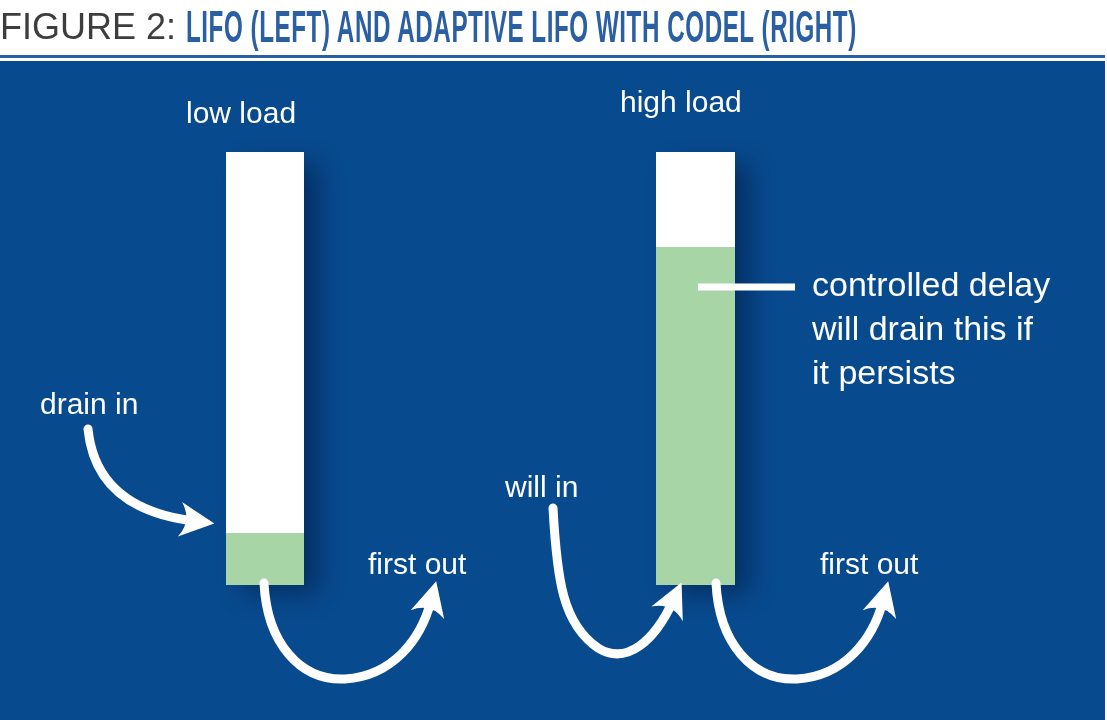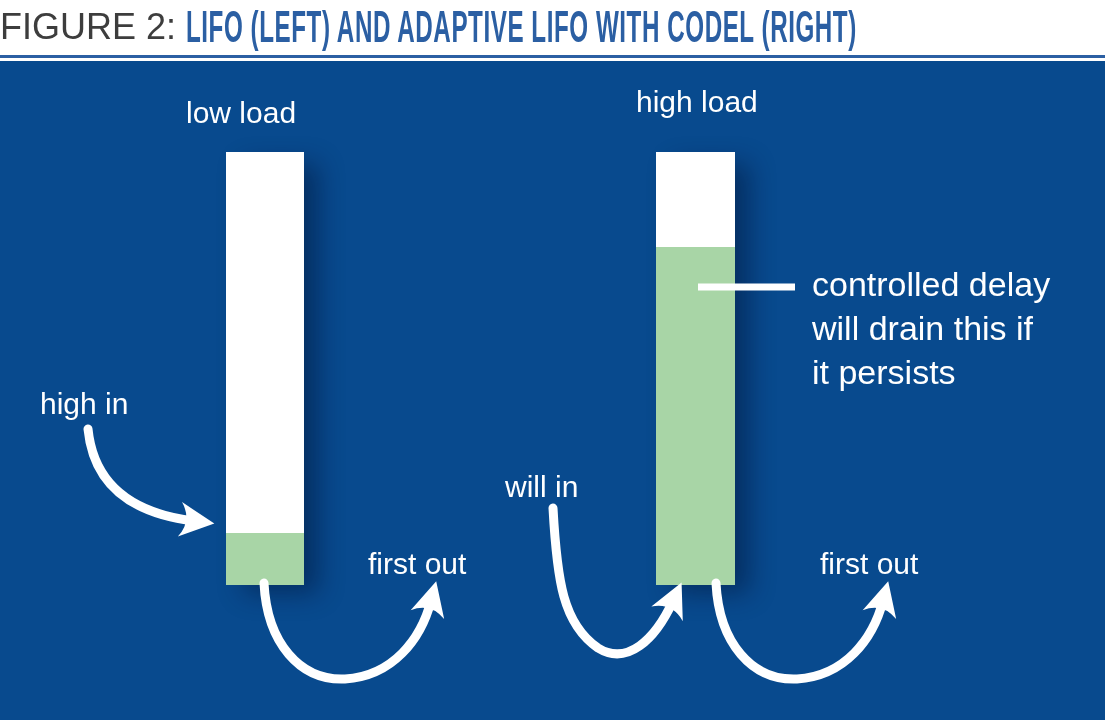--- a/index.html
+++ b/index.html
@@ -78,21 +78,21 @@
 
   <div class="title-row">
     <span class="figure-label">FIGURE 2:</span>
     <span class="figure-title">LIFO (LEFT) AND ADAPTIVE LIFO WITH CODEL (RIGHT)</span>
   </div>
   <div class="title-rule"></div>
 
   <div class="panel">
 
     <div class="panel-text load-label" style="left:186px; top:24px;margin-top:11px;">low load</div>
-    <div class="panel-text load-label" style="left:620px; top:24px;margin-left:16px;">high load</div>
+    <div class="panel-text load-label" style="left:620px; top:24px;">high load</div>
 
     <div class="queue-bar left">
       <div class="queue-fill" style="height: 12%;"></div>
     </div>
     <div class="queue-bar right">
       <div class="queue-fill" style="height: 78%;"></div>
     </div>
 
     <svg class="arrows" viewBox="0 0 1105 659" aria-hidden="true">
       <defs>
@@ -100,21 +100,21 @@
           <path d="M 0.5 0.5 L 11.5 6 L 0.5 11.5 Q 4.5 6 0.5 0.5 Z" fill="#ffffff"></path>
         </marker>
       </defs>
       <path class="arrow-path" d="M 88 368 Q 96 448 194 460" marker-end="url(#ah)"></path>
       <path class="arrow-path" d="M 264 522 C 267 582 300 620 345 618 C 393 615 421 578 431 540" marker-end="url(#ah)"></path>
       <path class="arrow-path" d="M 553 447 C 557 520 563 563 598 587 C 627 605 655 579 673 540" marker-end="url(#ah)"></path>
       <path class="arrow-path" d="M 716 522 C 719 582 752 620 797 618 C 845 615 873 578 883 540" marker-end="url(#ah)"></path>
       <line class="leader-line" x1="698" y1="226" x2="795" y2="226"></line>
     </svg>
 
-    <div class="panel-text" style="left:40px; top:326px;">high in</div>
+    <div class="panel-text" style="left:40px; top:326px;">drain in</div>
     <div class="panel-text" style="left:368px; top:486px;">first out</div>
     <div class="panel-text" style="left:505px; top:409px;">will in</div>
     <div class="panel-text" style="left:820px; top:486px;">first out</div>
 
     <div class="callout">
       <div>controlled delay</div>
       <div>will drain this if</div>
       <div>it persists</div>
     </div>
 

